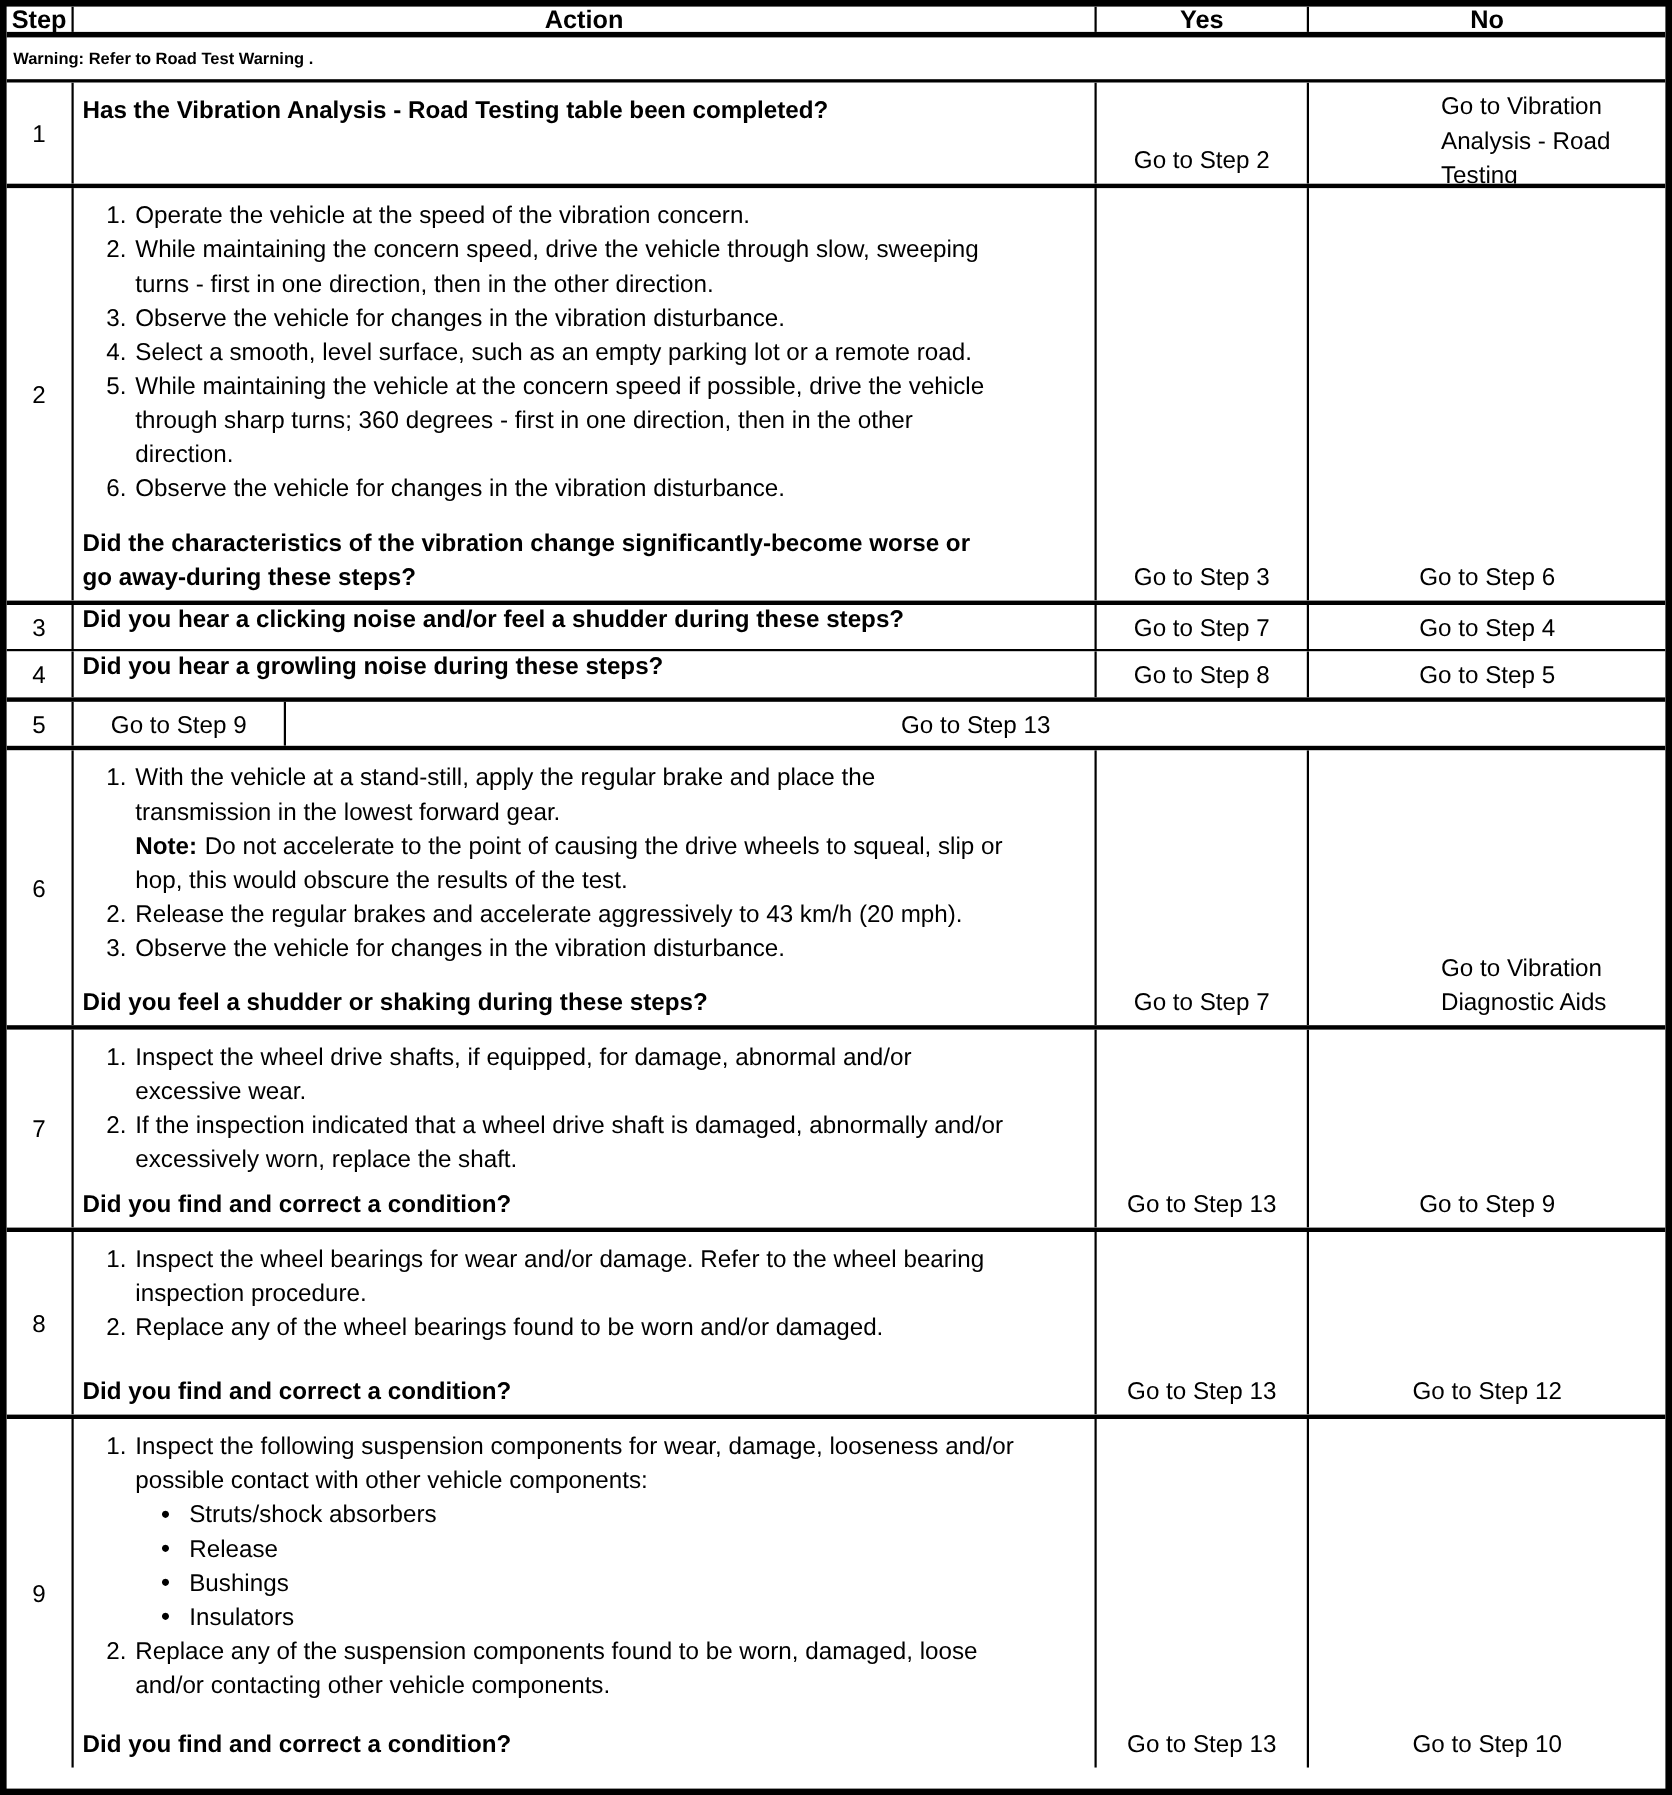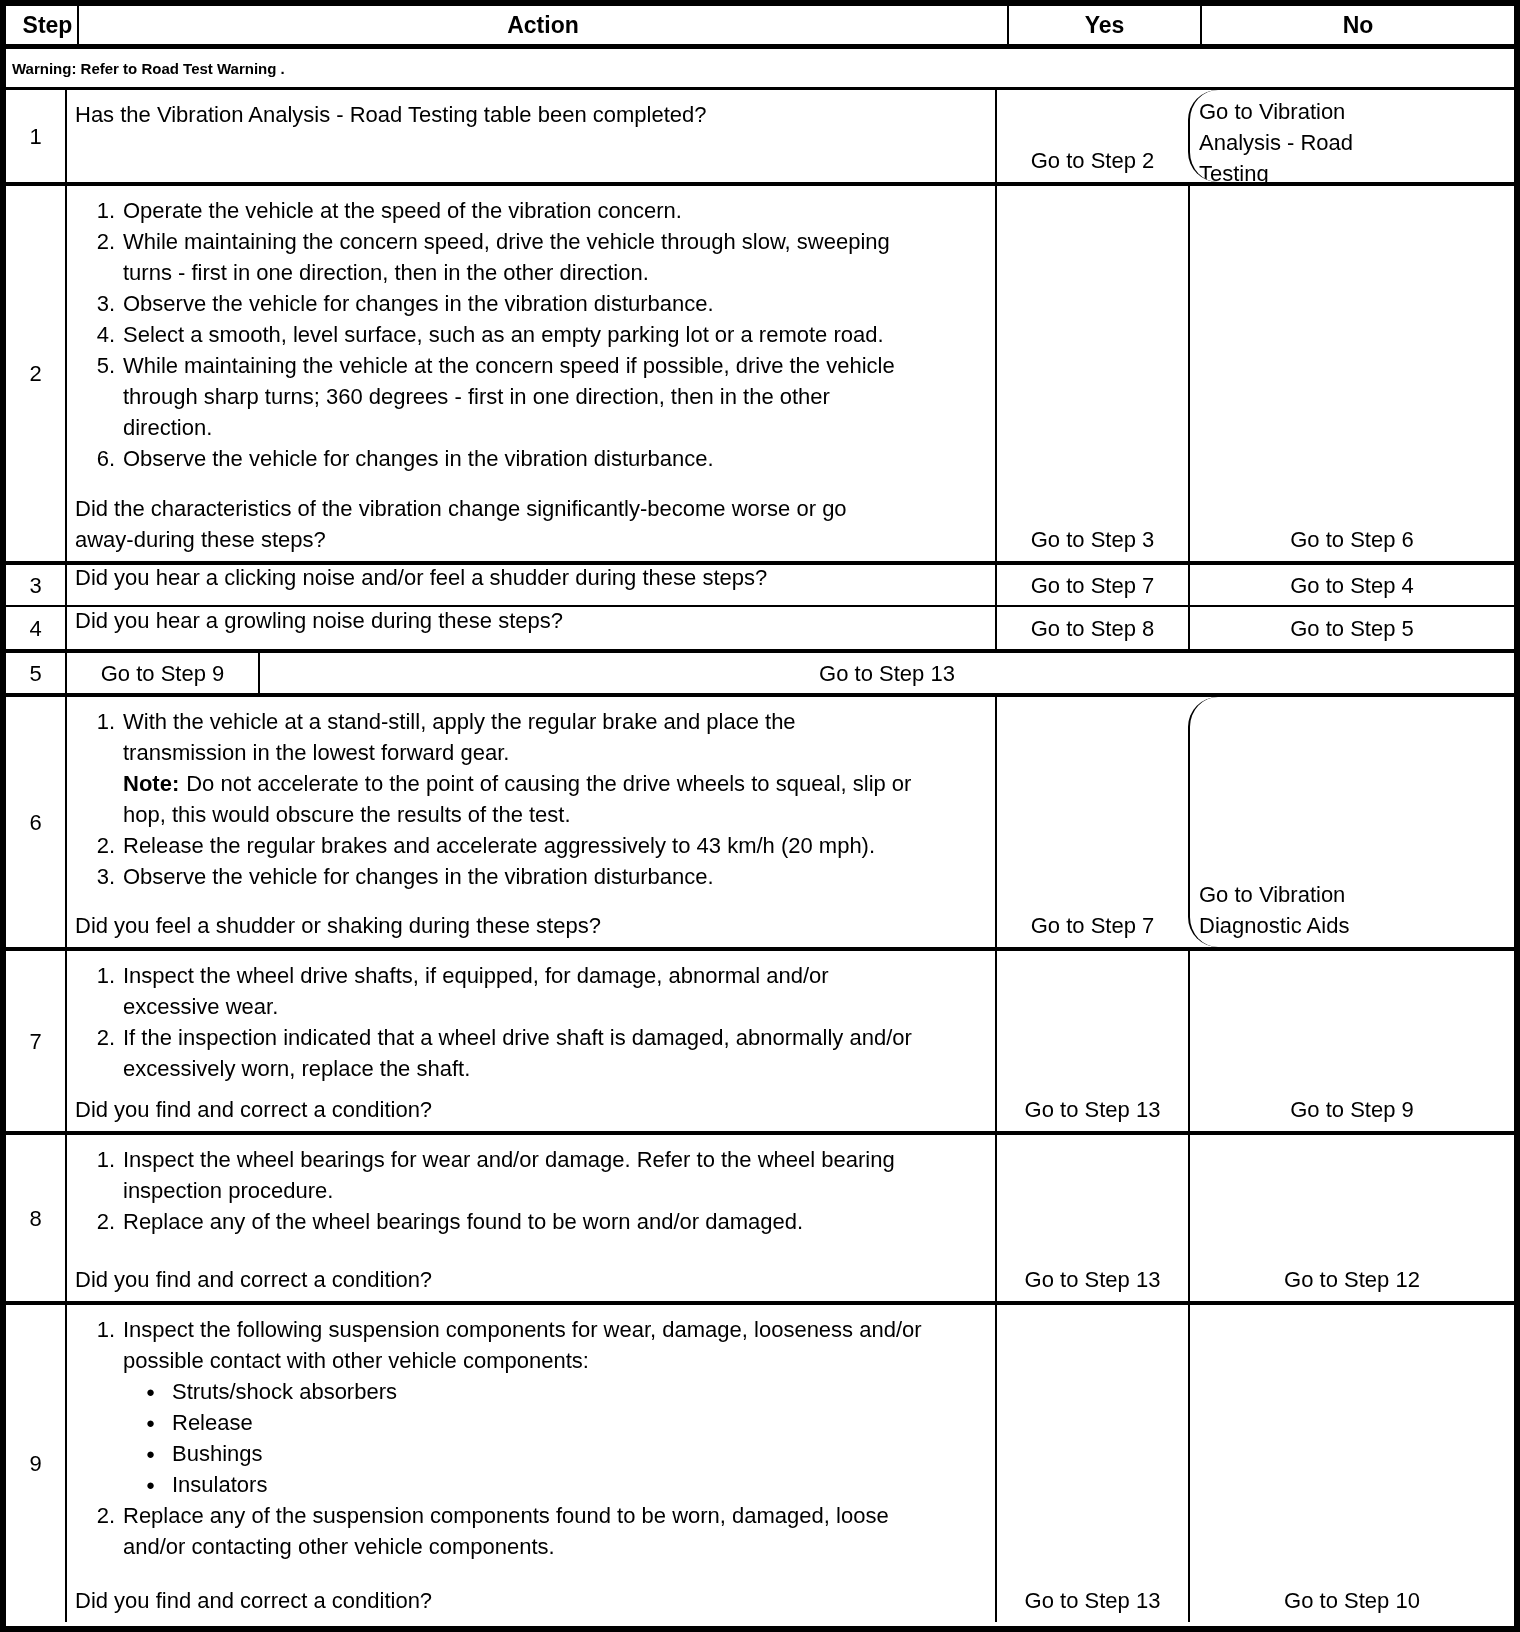--- a/index.html
+++ b/index.html
@@ -23,21 +23,21 @@
   .bt4{border-top:4px solid #000;}
   .bt5{border-top:5px solid #000;}
   .cell{box-sizing:border-box;overflow:hidden;}
   .cell + .cell{border-left:2px solid #000;}
   .col-step{width:59px;flex:0 0 59px;display:flex;align-items:center;justify-content:center;}
   .col-action{width:930px;flex:0 0 930px;display:flex;flex-direction:column;padding:9px 8px 6px 8px;}
   .col-yes{width:193px;flex:0 0 193px;display:flex;flex-direction:column;justify-content:flex-end;align-items:center;text-align:center;padding:6px 4px;}
   .col-no{flex:1 1 auto;display:flex;flex-direction:column;justify-content:flex-end;align-items:center;text-align:center;padding:6px 4px;}
 
   
-  .r-head{height:38px;margin-left:12px;}
+  .r-head{height:23px;}
   .r-head .cell{display:flex;align-items:center;justify-content:center;font-weight:700;font-size:23px;padding:0;}
   
   .r-warn{height:38px;}
   .r-warn .warn-cell{flex:1 1 auto;display:flex;align-items:center;padding-left:6px;font-weight:700;font-size:15px;}
 
   .r1{height:92px;}
   .r2{height:375px;}
   .r3{height:40px;}
   .r4{height:42px;}
   .r5{height:40px;}
@@ -57,24 +57,24 @@
     content:counter(n) ".";
     position:absolute;left:0;top:0;width:40px;text-align:right;
   }
   .item-text{display:block;max-width:800px;}
   .note .lbl{font-weight:700;margin-right:7px;}
   .note{max-width:800px;}
   
   .bullet{position:relative;padding-left:49px;}
   .bullet::before{content:"\25CF";position:absolute;left:23px;top:0;font-size:15px;}
 
-  .question{margin-top:auto;max-width:835px;}
+  .question{margin-top:auto;max-width:835px;font-weight:bold;}
   .q-top{margin-top:0;}
   
-  .goto-left{align-items:flex-start;text-align:left;padding-left:9px;border-radius:30px;}
+  .goto-left{align-items:flex-end;text-align:left;padding-left:9px;}
   .goto-top{justify-content:flex-start;padding-top:6px;}
   .goto-narrow{max-width:200px;}
 </style>
 </head>
 <body>
 
 <div class="table">
 
   <div class="row r-head">
     <div class="cell col-step">

